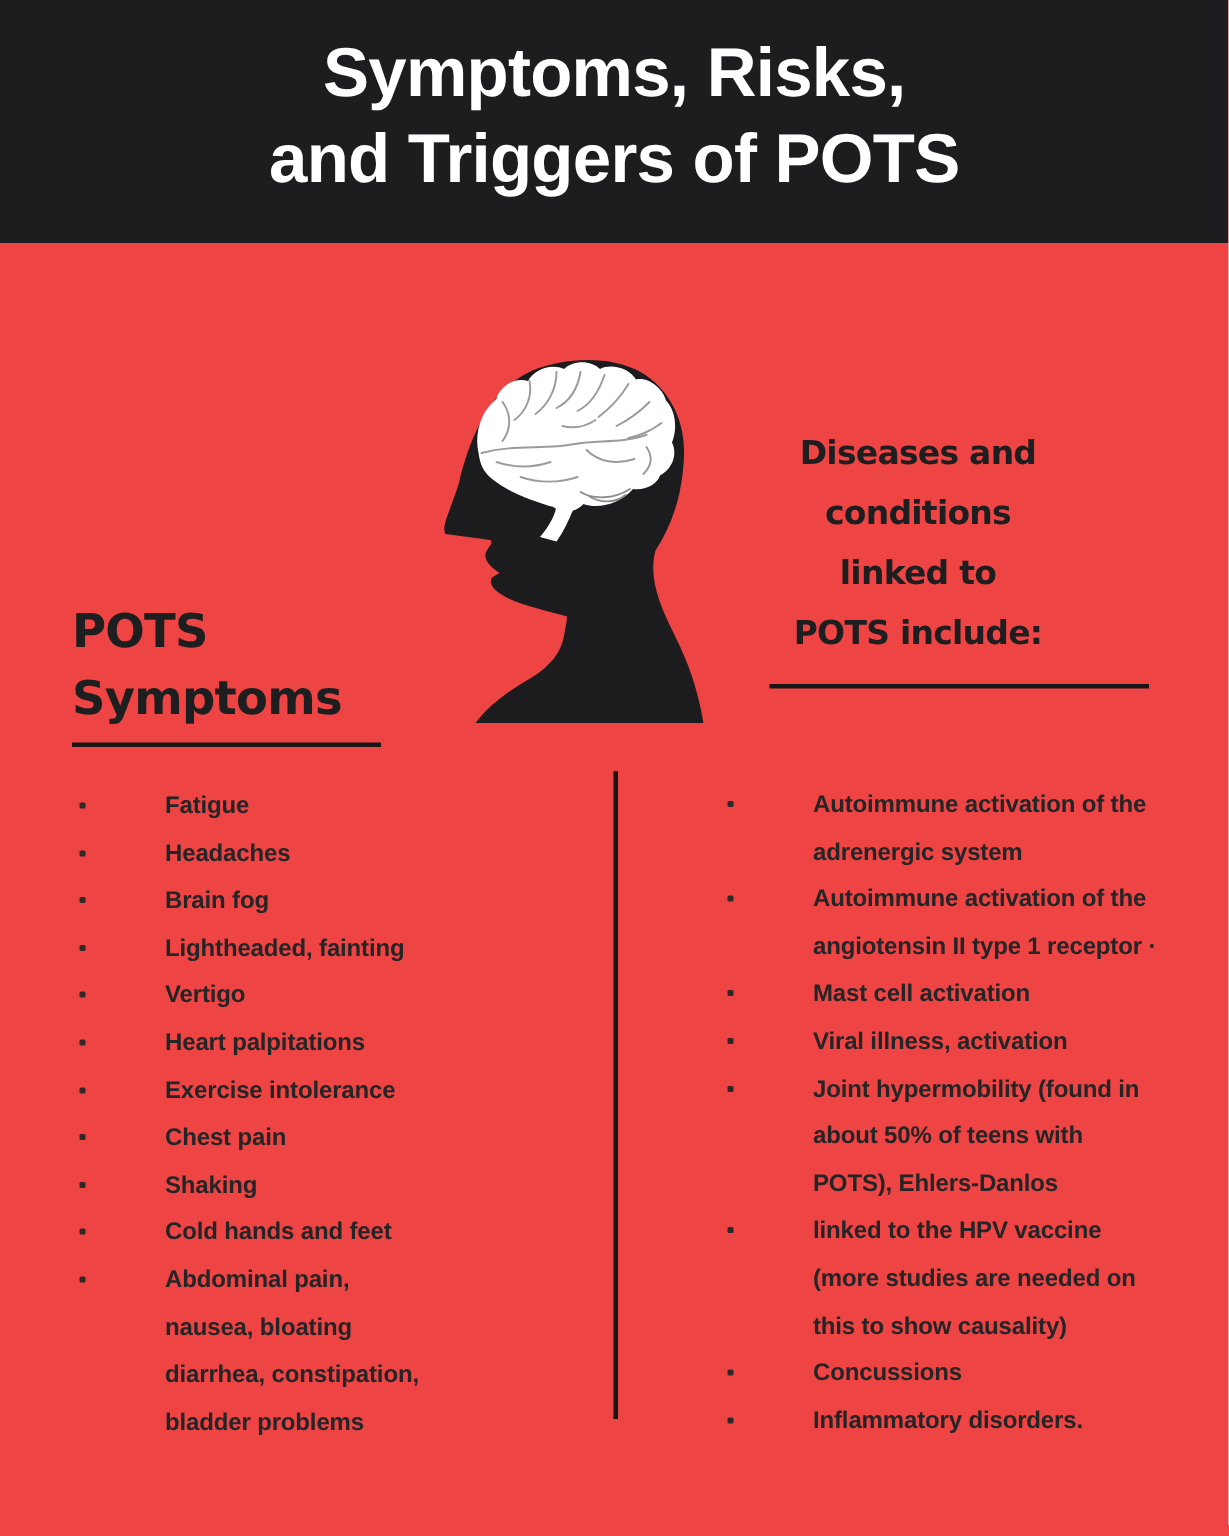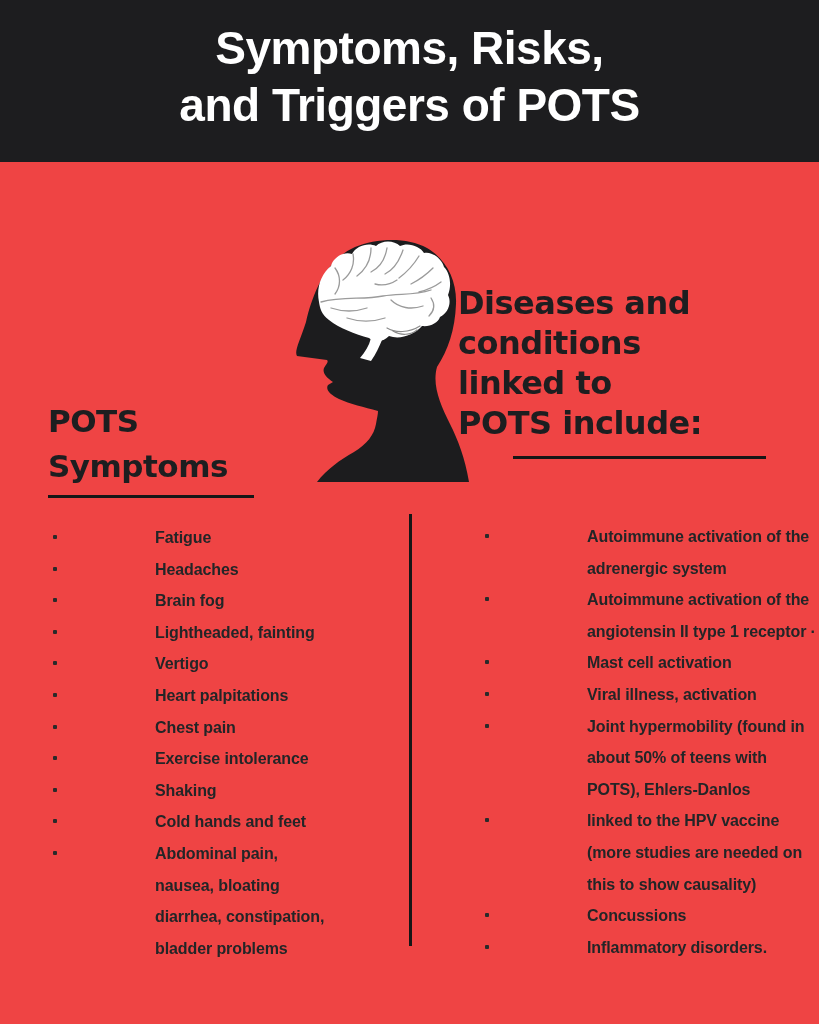--- a/index.html
+++ b/index.html
@@ -53,25 +53,25 @@
     letter-spacing: -0.5px;
     text-align: left;
   }
   .right-heading {
     position: absolute;
     left: 458px;
     top: 283px;
     width: 308px;
     color: #1d1e20;
     font-family: "DejaVu Sans", "Liberation Sans", sans-serif;
-    font-size: 32px;
+    font-size: 22px;
     line-height: 40px;
     font-weight: bold;
     letter-spacing: -0.5px;
-    text-align: left;
+    text-align: center;
   }
   .rule {
     height: 3px;
     background: #161616;
   }
   .rule-left  { width: 206px; margin-top: 6px; }
   .rule-right { width: 253px; margin-top: 13px; margin-left: auto; }
 
   
   .divider {
@@ -107,21 +107,20 @@
     top: 13px;
     width: 4px;
     height: 4px;
     border-radius: 1px;
     background: #2a2a2a;
   }
   .li-line {
     height: 31.6px;
     line-height: 31.6px;
     white-space: nowrap;
-    margin-left: 45px;
   }
 </style>
 </head>
 <body>
 
 <div class="page">
 
   <header class="banner">
     <div class="banner-title">
       <div>Symptoms, Risks,</div>
@@ -242,27 +241,27 @@
       </div>
       <div class="li">
         <span class="bullet-dot"></span>
         <div class="li-lines">
           <div class="li-line">Heart palpitations</div>
         </div>
       </div>
       <div class="li">
         <span class="bullet-dot"></span>
         <div class="li-lines">
+          <div class="li-line">Exercise intolerance</div>
+        </div>
+      </div>
+      <div class="li">
+        <span class="bullet-dot"></span>
+        <div class="li-lines">
           <div class="li-line">Chest pain</div>
-        </div>
-      </div>
-      <div class="li">
-        <span class="bullet-dot"></span>
-        <div class="li-lines">
-          <div class="li-line">Exercise intolerance</div>
         </div>
       </div>
       <div class="li">
         <span class="bullet-dot"></span>
         <div class="li-lines">
           <div class="li-line">Shaking</div>
         </div>
       </div>
       <div class="li">
         <span class="bullet-dot"></span>

